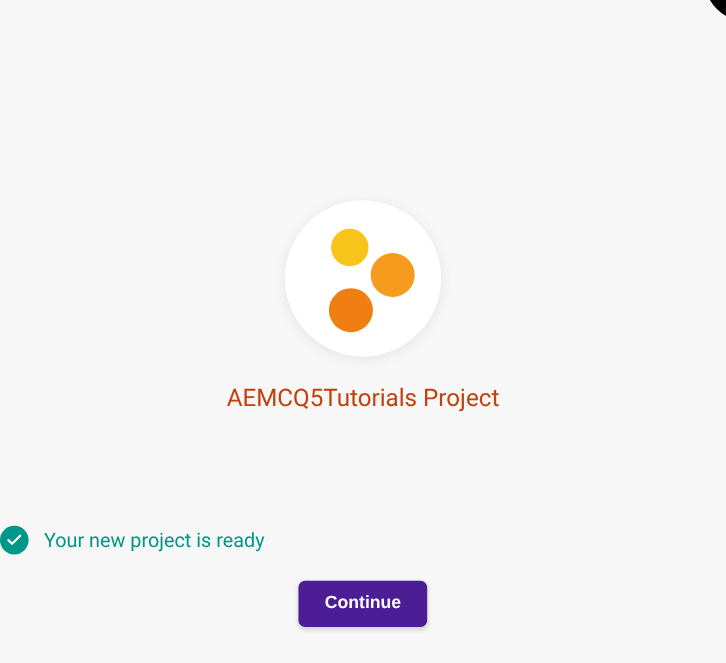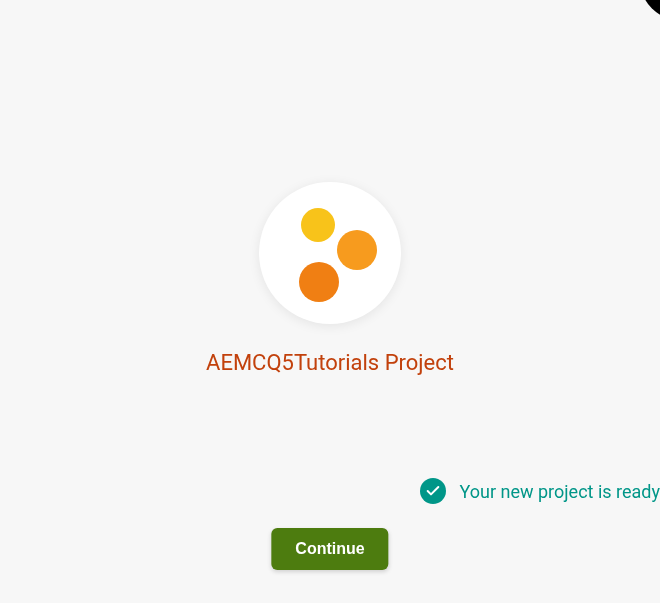--- a/index.html
+++ b/index.html
@@ -73,21 +73,21 @@
       font-weight: 400;
       color: #c2410c;
     }
     .status-row {
       position: absolute;
       top: 478px;
       left: 0;
       right: 0;
       display: flex;
       align-items: center;
-      justify-content: flex-end;
+      justify-content: flex-start;
       gap: 14px;
     }
     .check-circle {
       width: 26px;
       height: 26px;
       background: #009688;
       border-radius: 50%;
       display: flex;
       align-items: center;
       justify-content: center;
@@ -100,21 +100,21 @@
     .status-text {
       font-size: 18px;
       color: #009688;
       font-weight: 400;
     }
     .continue-btn {
       position: absolute;
       top: 528px;
       left: 50%;
       transform: translateX(-50%);
-      background: #4d7c0f;
+      background: #4c1d95;
       color: #fff;
       border: none;
       border-radius: 6px;
       padding: 12px 24px;
       font-size: 16px;
       font-weight: 600;
       cursor: pointer;
       box-shadow: 0 2px 4px rgba(0,0,0,0.15);
     }
   </style>

